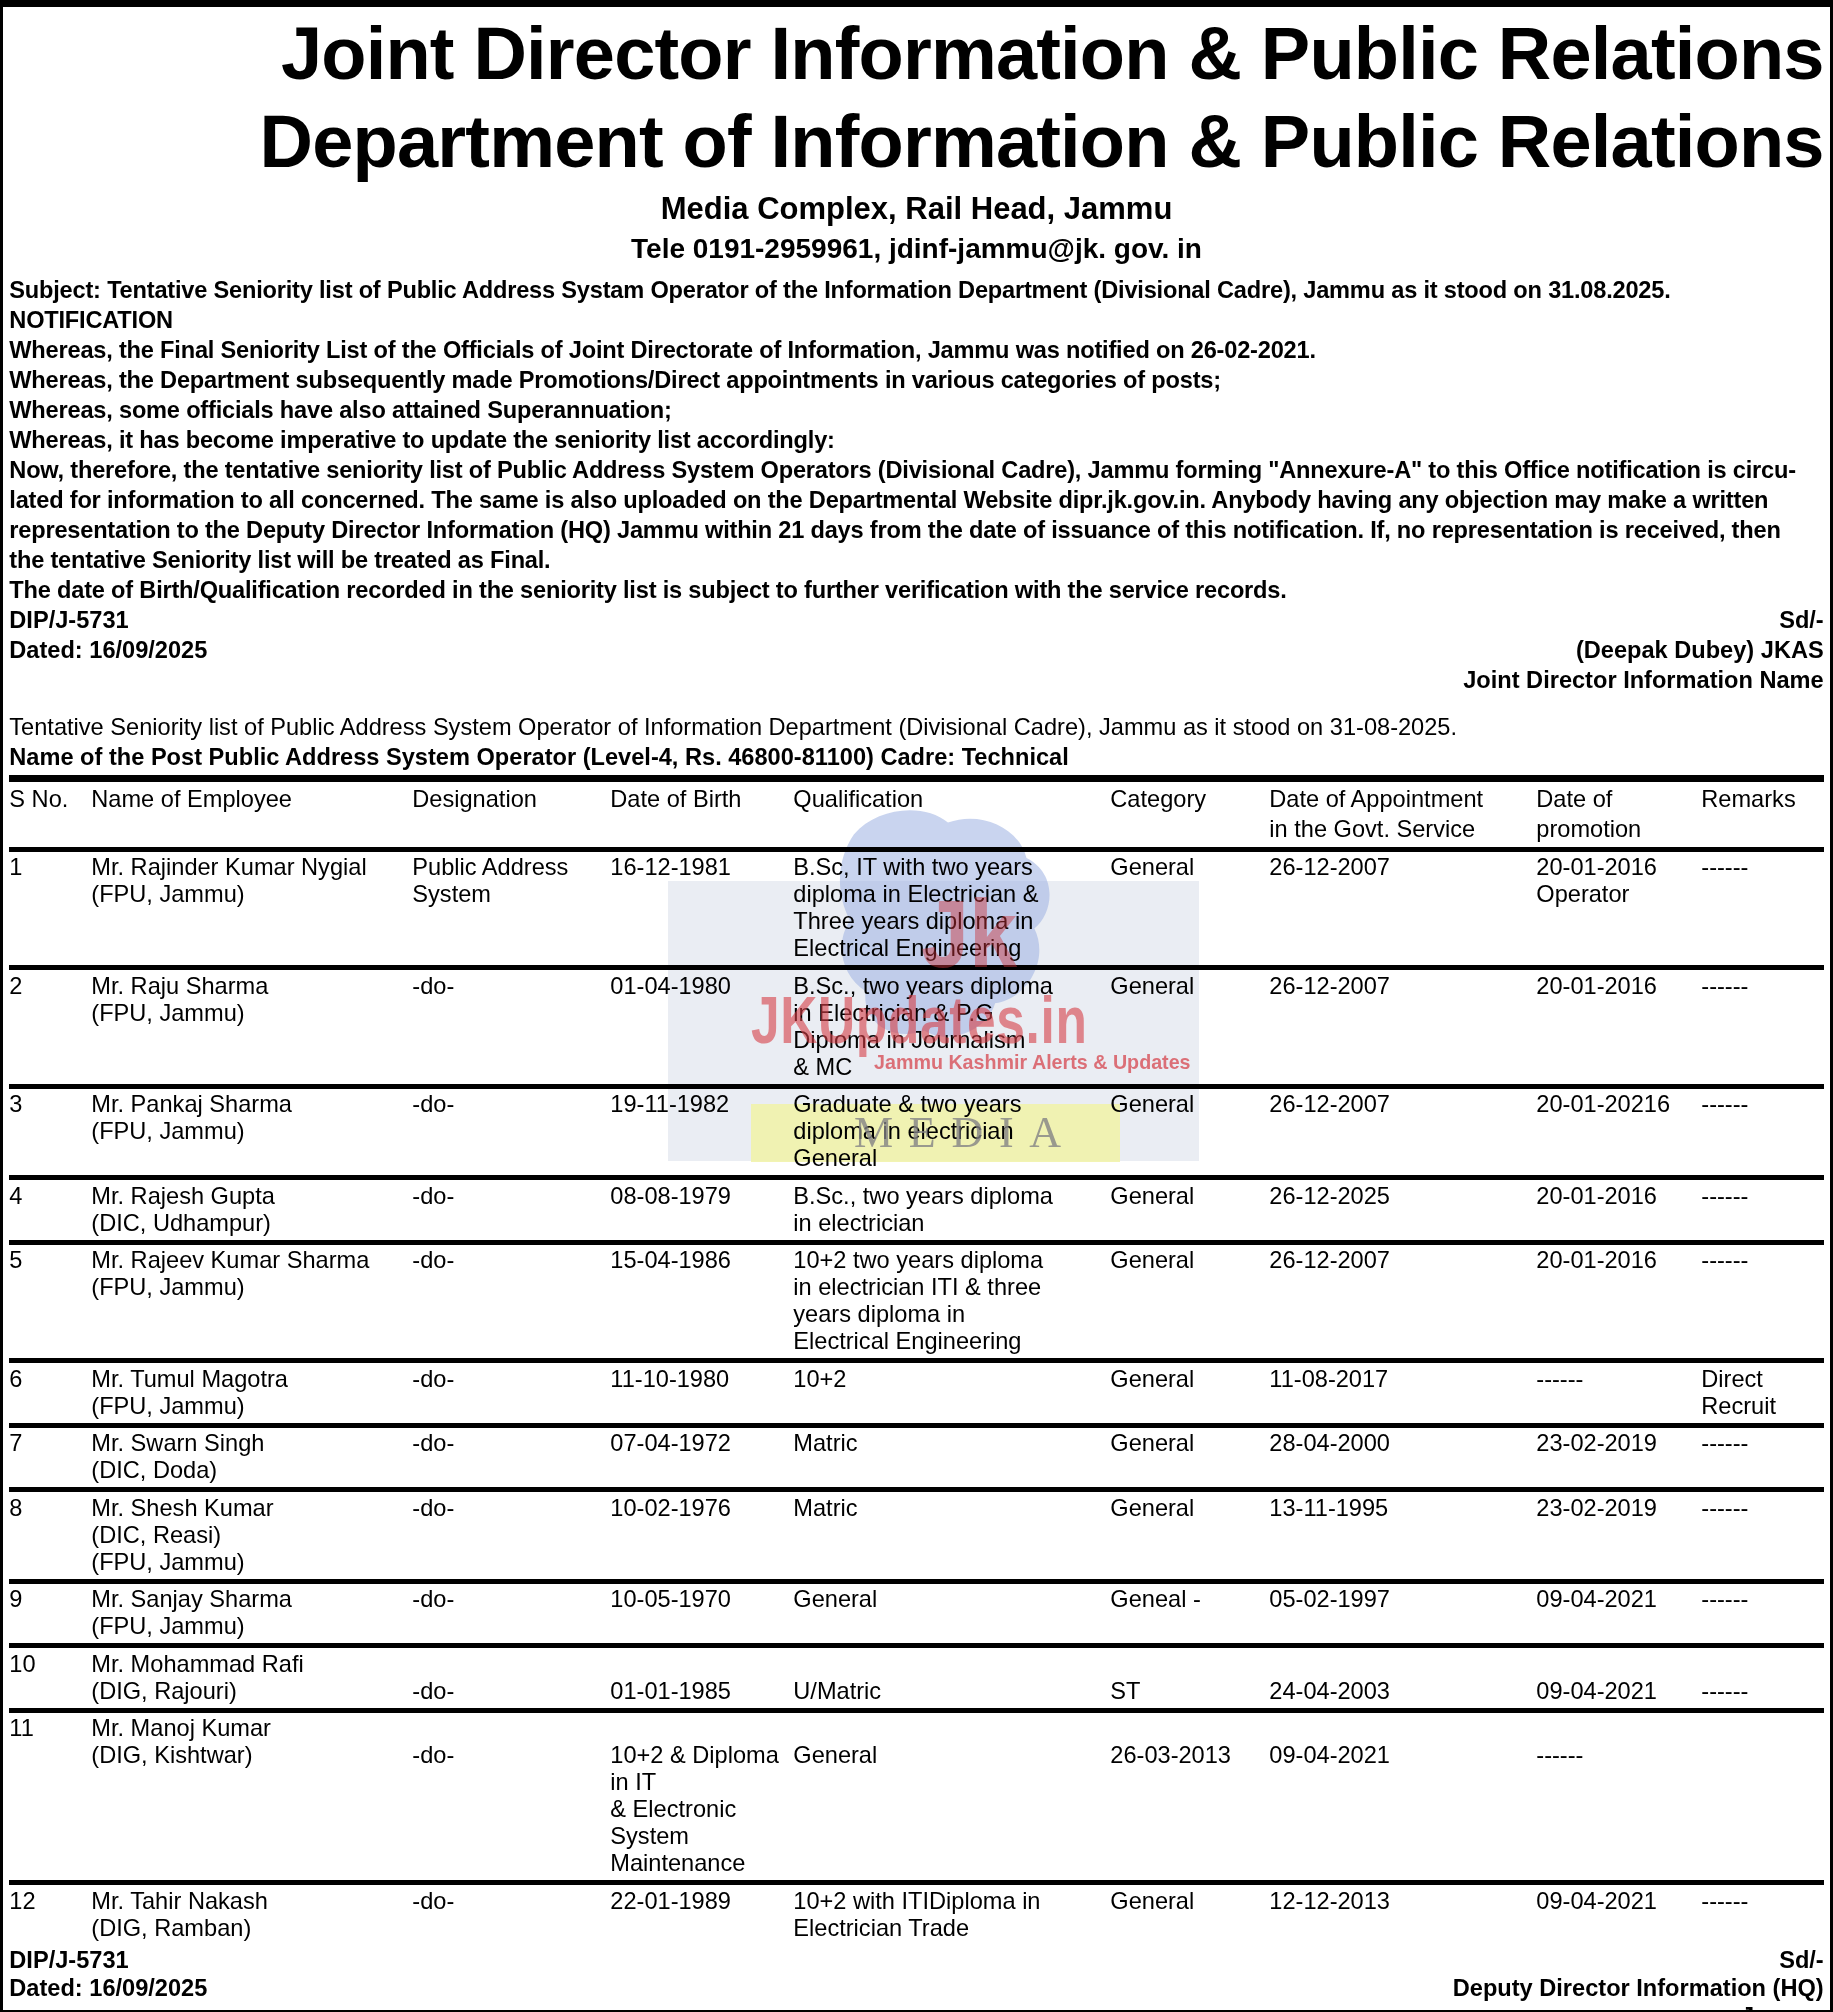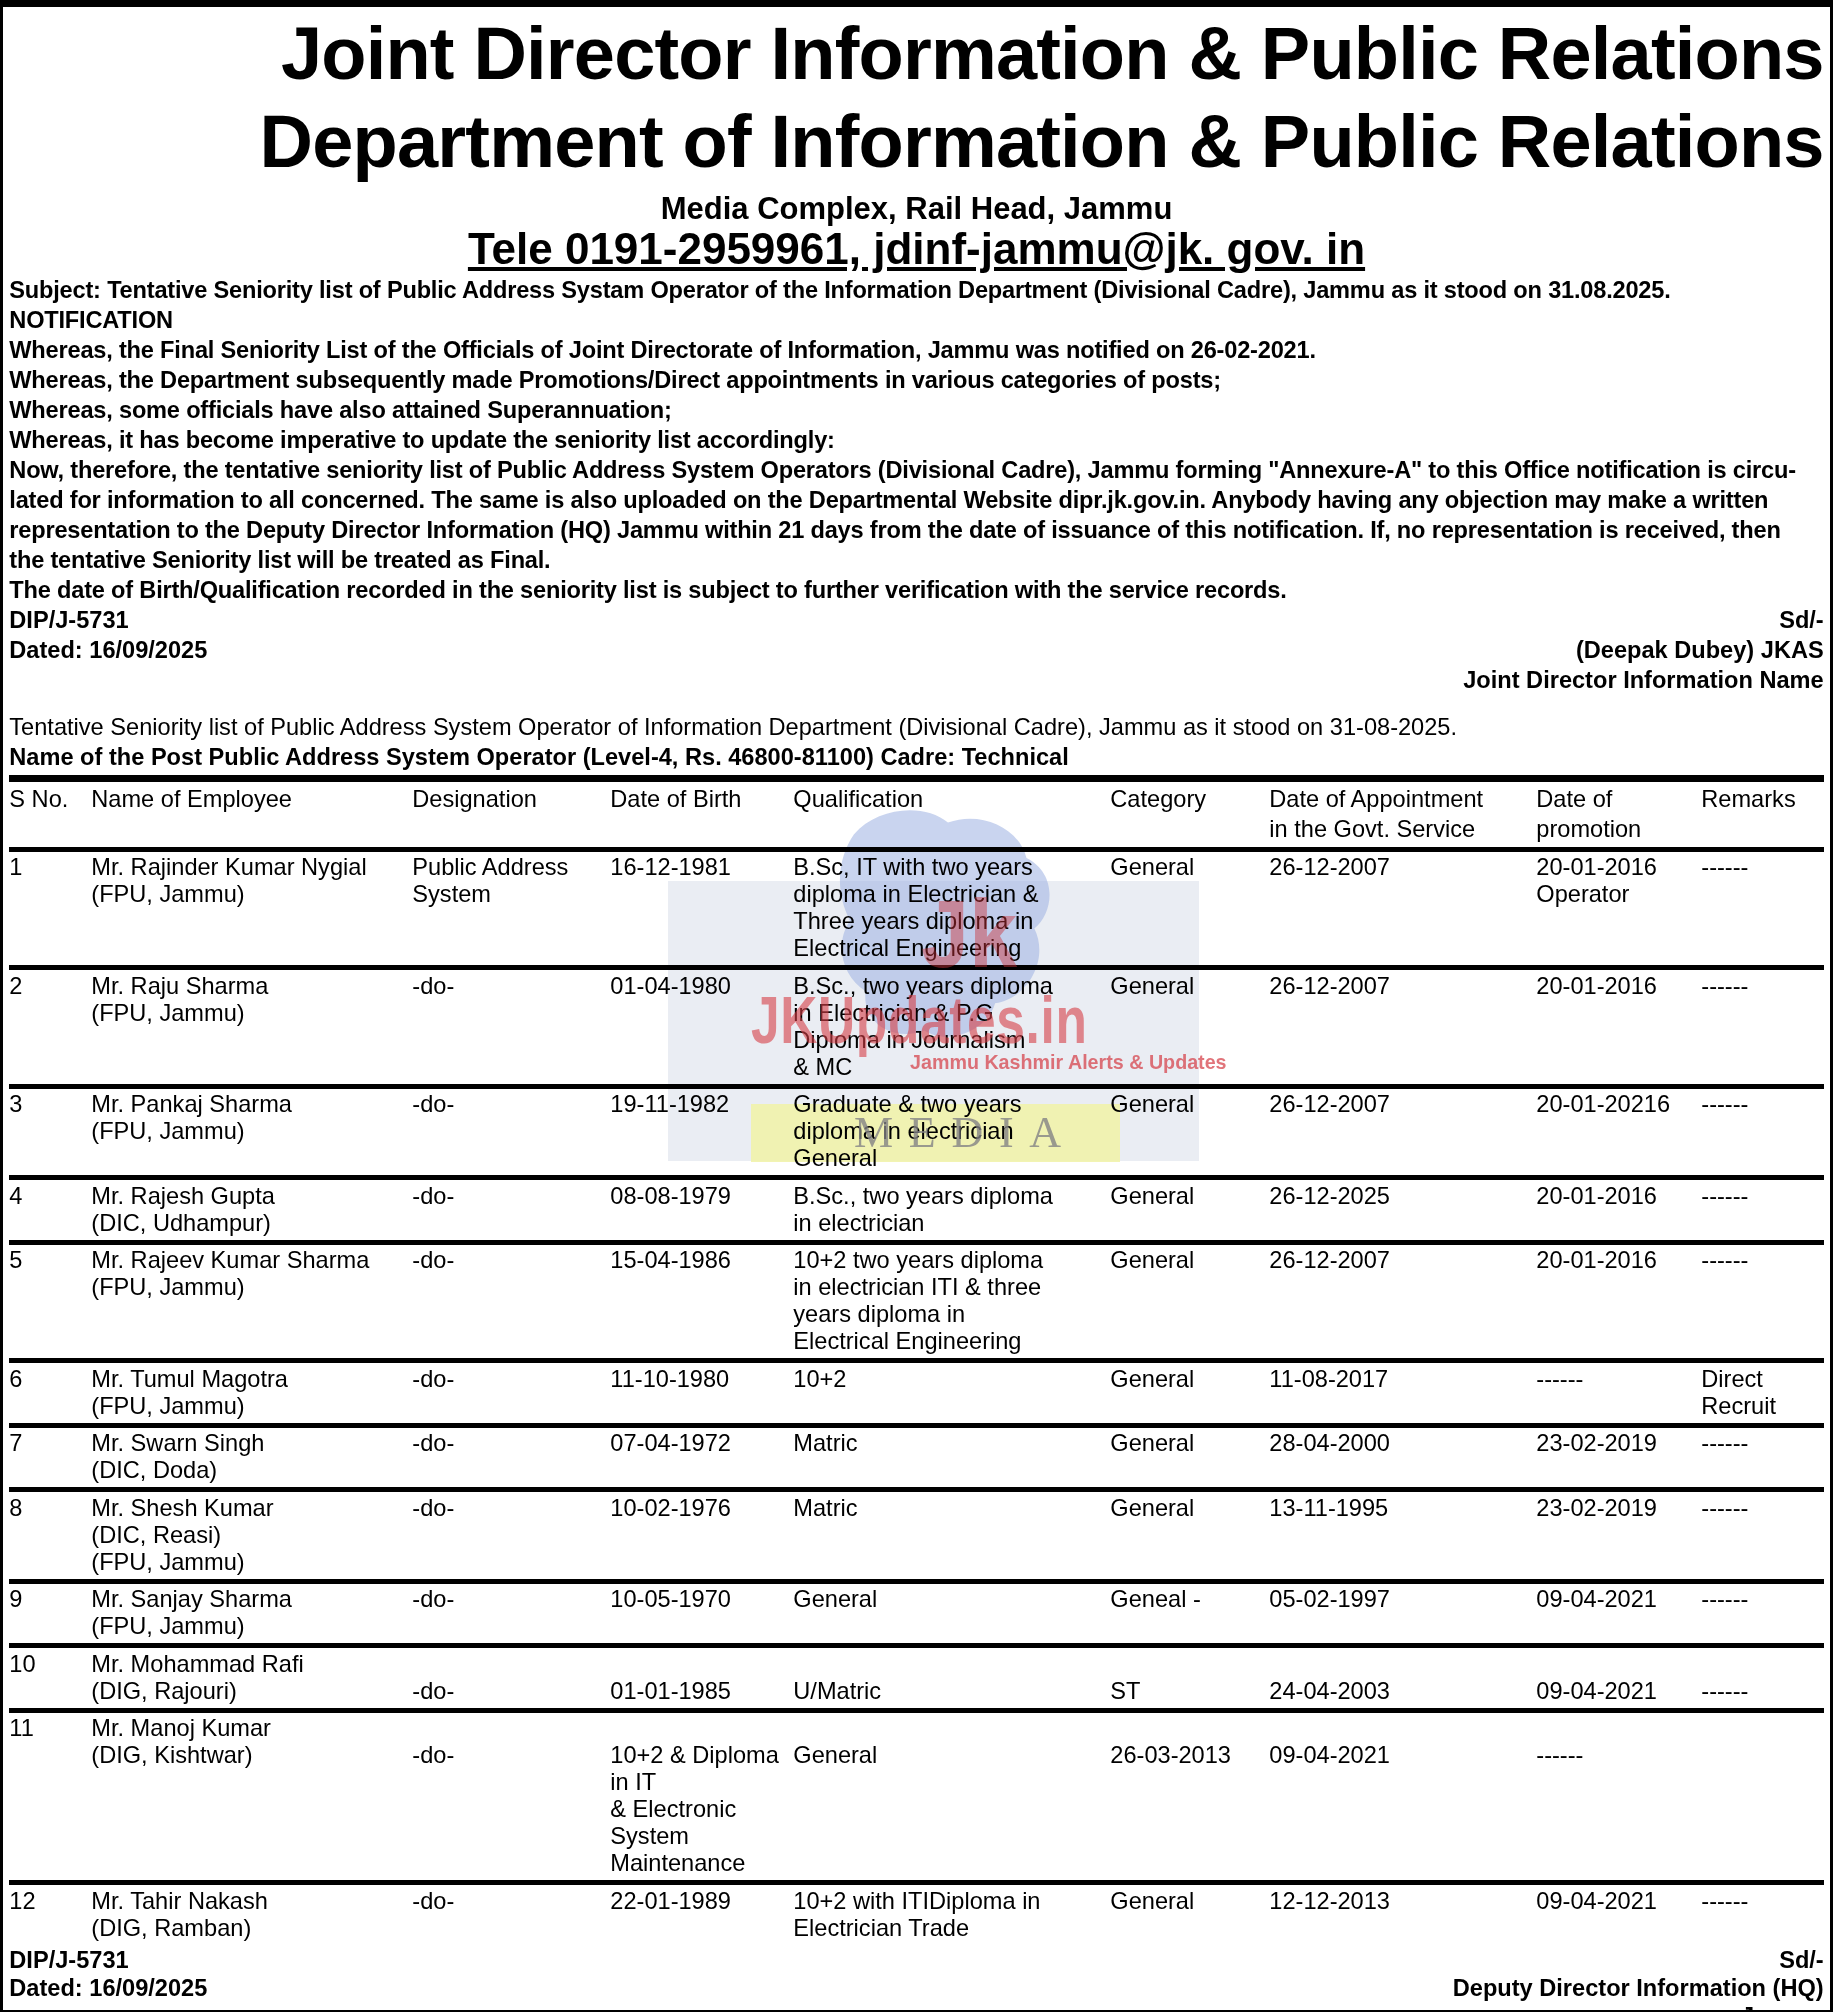--- a/index.html
+++ b/index.html
@@ -16,21 +16,21 @@
     font-family:"Liberation Sans", sans-serif;
     color:#000;
   }
   .content{position:relative;z-index:1;padding:3.1px 6.3px 0 6.3px;}
   .title{
     text-align:right;font-weight:bold;
     font-size:74px;line-height:88px;letter-spacing:-0.8px;
     white-space:nowrap;
   }
   .addr{text-align:center;font-weight:bold;font-size:31px;line-height:39px;margin-top:3.1px;}
-  .tele{text-align:center;font-weight:bold;font-size:44px;line-height:42px;margin-bottom:4.7px;text-decoration:underline;}
+  .tele{text-align:center;font-weight:bold;font-size:28px;line-height:42px;margin-bottom:4.7px;}
   .body-block{font-size:23.6px;line-height:30px;letter-spacing:-0.2px;font-weight:bold;}
   .bline{white-space:nowrap;}
   .sigrow{display:flex;justify-content:space-between;font-weight:bold;font-size:23.6px;line-height:30px;}
   .caption{margin-top:17.3px;font-size:23.6px;line-height:30px;}
   .post-line{font-weight:bold;font-size:23.6px;line-height:30px;}
   
   .stable{margin-top:3.1px;}
   .trow,.throw{
     display:grid;
     grid-template-columns:82px 321px 198px 183px 317px 159px 267px 165px 1fr;
@@ -60,21 +60,21 @@
     font-size:96px;font-weight:bold;color:rgba(203,52,58,0.45);
     transform:scaleX(0.9);transform-origin:left top;line-height:1;
   }
   .wm-brand{
     position:absolute;left:748px;top:980px;
     font-size:66px;font-weight:bold;color:rgba(213,62,70,0.60);
     transform:scaleX(0.78);transform-origin:left top;
     white-space:nowrap;line-height:1;letter-spacing:0.8px;
   }
   .wm-tagline{
-    position:absolute;left:907px;top:1046px;
+    position:absolute;left:871px;top:1046px;
     font-size:19.7px;font-weight:bold;color:rgba(213,62,70,0.72);
     white-space:nowrap;line-height:1;text-align:right;
   }
   .wm-yellow{position:absolute;left:748px;top:1097px;width:369px;height:58px;background:rgba(240,242,168,0.88);}
   .wm-media{
     position:absolute;left:851px;top:1104px;
     font-family:"Liberation Serif", serif;
     font-size:44px;color:rgba(128,128,132,0.78);
     letter-spacing:15.7px;line-height:1;white-space:nowrap;
   }

